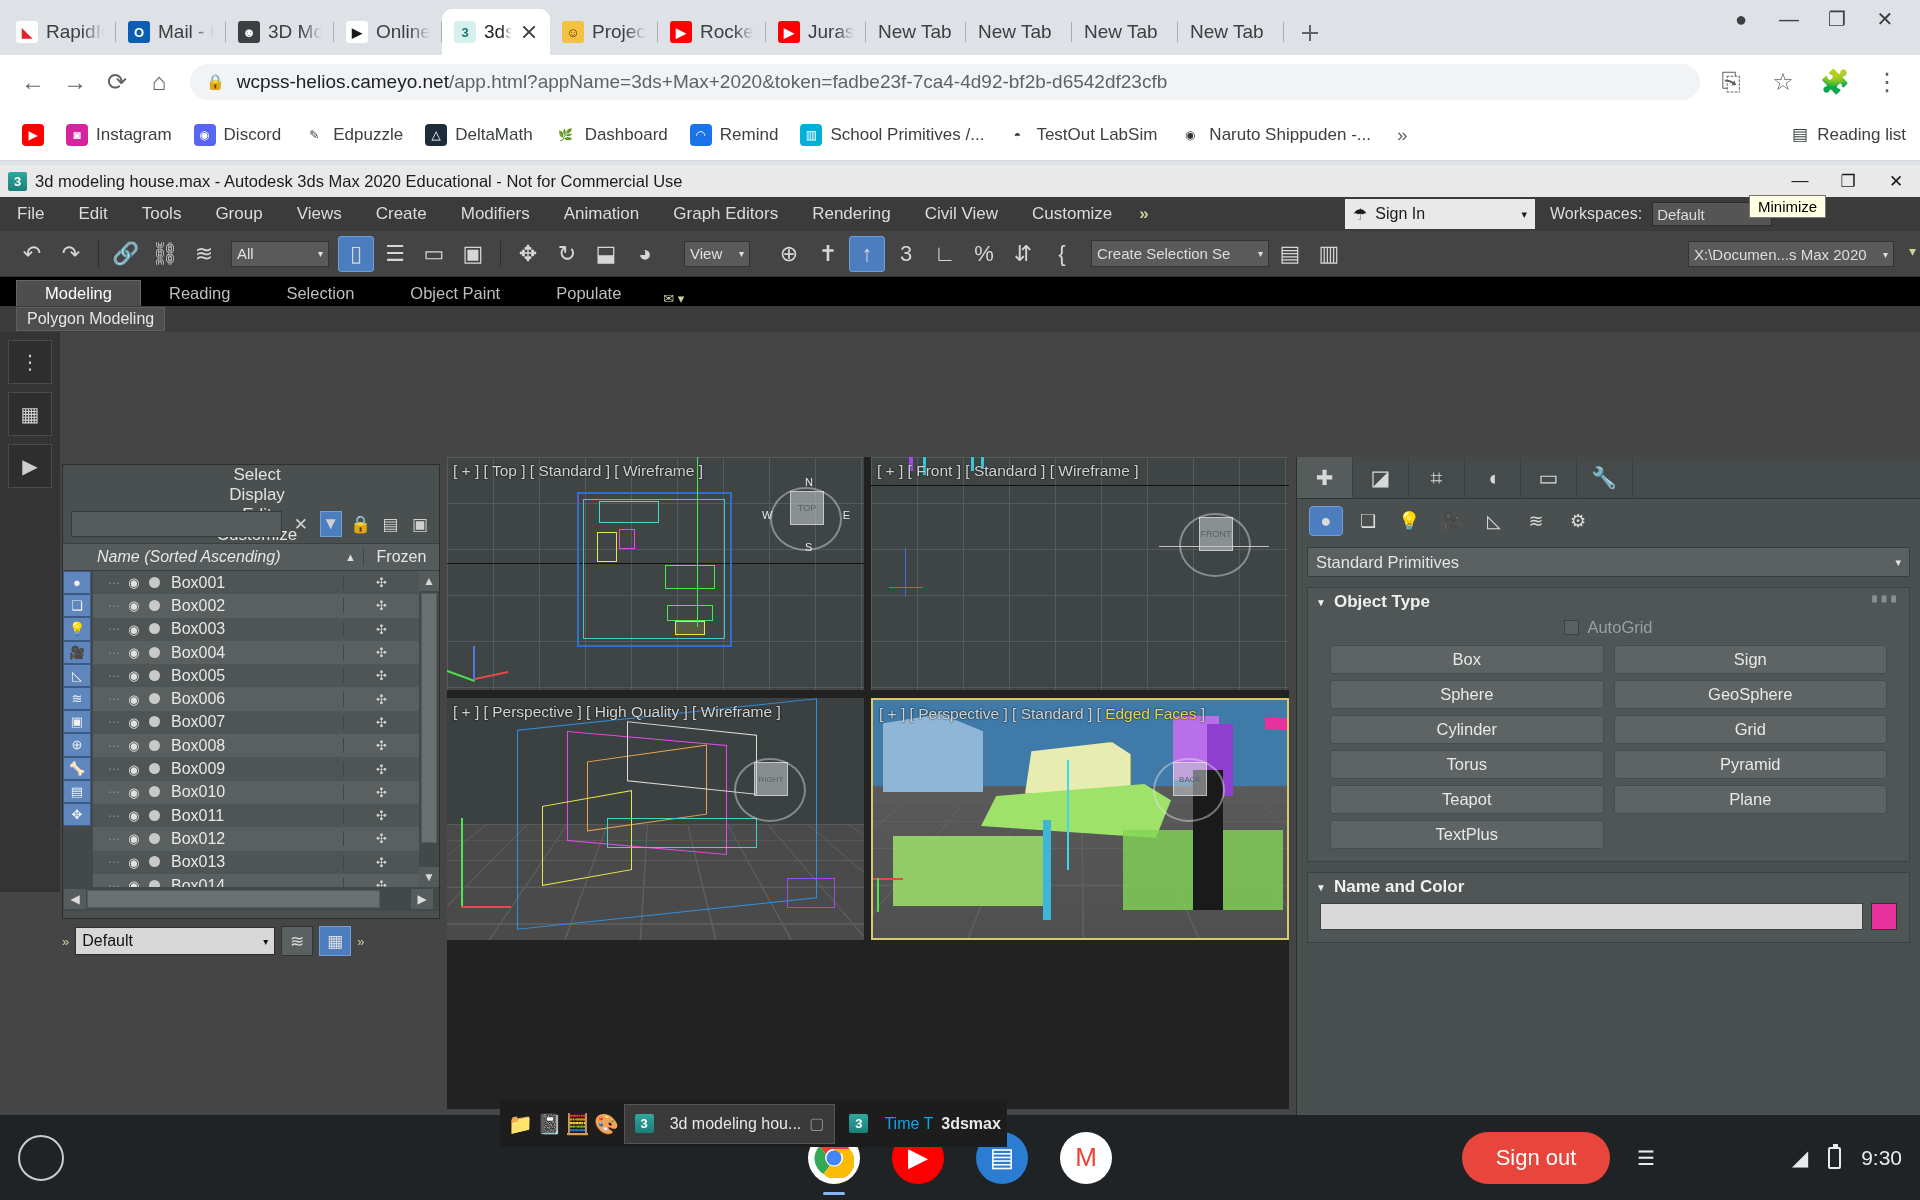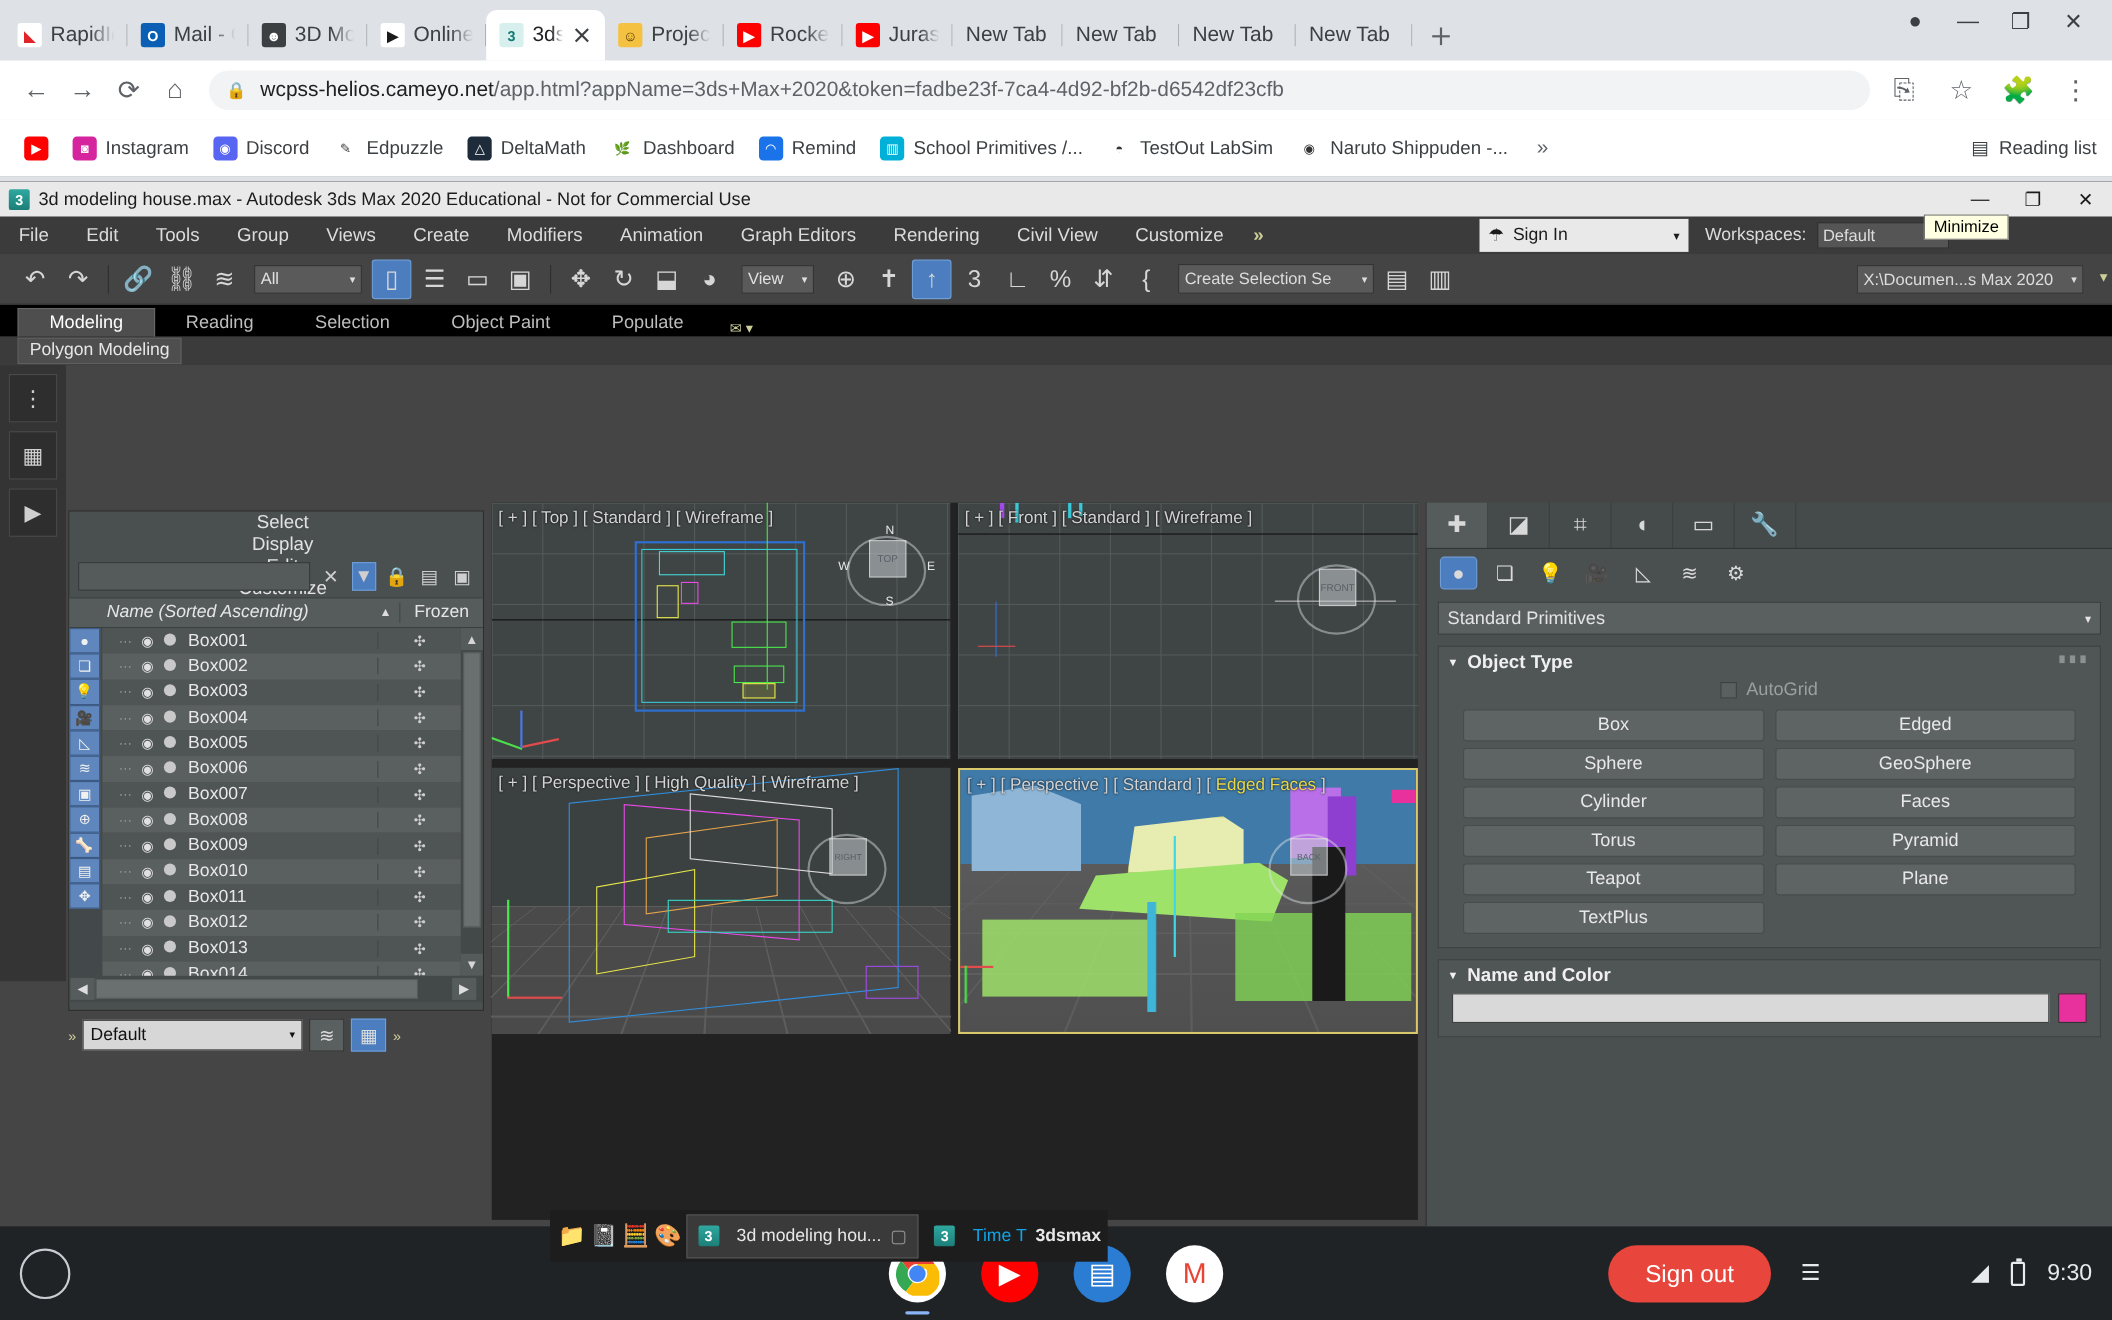--- a/index.html
+++ b/index.html
@@ -72,21 +72,21 @@
   #wsdrop span.c{margin-left:auto;font-size:10px;}
 
   #toolbar{height:46px;background:#444;display:flex;align-items:center;gap:3px;padding-left:14px;position:relative;border-bottom:1px solid #333;}
   .tb{width:36px;height:36px;display:flex;align-items:center;justify-content:center;color:#d6d6d6;font-size:22px;position:relative;}
   .tb.sel{background:#4c7dbf;border:1px solid #6f9ed8;border-radius:3px;}
   .tbdiv{width:1px;height:26px;background:#2e2e2e;margin:0 6px;}
   #seldrop{width:98px;height:26px;background:#5a5a5a;border:1px solid #333;display:flex;align-items:center;
     padding:0 5px;font-size:15px;color:#e0e0e0;margin:0 6px;}
   #seldrop .c{margin-left:auto;font-size:10px;}
   #viewdrop{width:66px;height:26px;background:#5a5a5a;border:1px solid #333;display:flex;align-items:center;
-    padding:0 5px;font-size:15px;color:#e0e0e0;margin:0 8px;}
+    padding:0 5px;font-size:15px;color:#e0e0e0;margin:0 18px;}
   #viewdrop .c{margin-left:auto;font-size:10px;}
   #createsel{width:178px;height:27px;background:#5a5a5a;border:1px solid #333;display:flex;align-items:center;
     padding:0 5px;font-size:15px;color:#ddd;margin-left:8px;}
   #createsel .c{margin-left:auto;font-size:10px;}
   #pathbox{position:absolute;right:26px;top:10px;width:206px;height:26px;background:#5a5a5a;border:1px solid #333;
     display:flex;align-items:center;padding:0 5px;font-size:15px;color:#ddd;}
   #pathbox .c{margin-left:auto;font-size:10px;}
   #tb-far{position:absolute;right:4px;top:12px;color:#cfcf9a;font-size:14px;}
 
   #ribbon{height:29px;background:#000000;display:flex;align-items:flex-end;padding-left:16px;gap:0;}
@@ -786,25 +786,25 @@
           <span class="tri">▼</span>
           <span>Object Type</span>
           <span class="grip">▘▘▘</span>
         </div>
         <div id="autogrid">
           <span class="cb"></span>
           <span>AutoGrid</span>
         </div>
         <div id="objgrid">
             <div class="ob">Box</div>
-            <div class="ob">Edged</div>
+            <div class="ob">Sign</div>
             <div class="ob">Sphere</div>
             <div class="ob">GeoSphere</div>
             <div class="ob">Cylinder</div>
-            <div class="ob">Faces</div>
+            <div class="ob">Grid</div>
             <div class="ob">Torus</div>
             <div class="ob">Pyramid</div>
             <div class="ob">Teapot</div>
             <div class="ob">Plane</div>
             <div class="ob solo">TextPlus</div>
           </div>
       </div>
 
       <div class="rollout">
         <div class="rhead">

